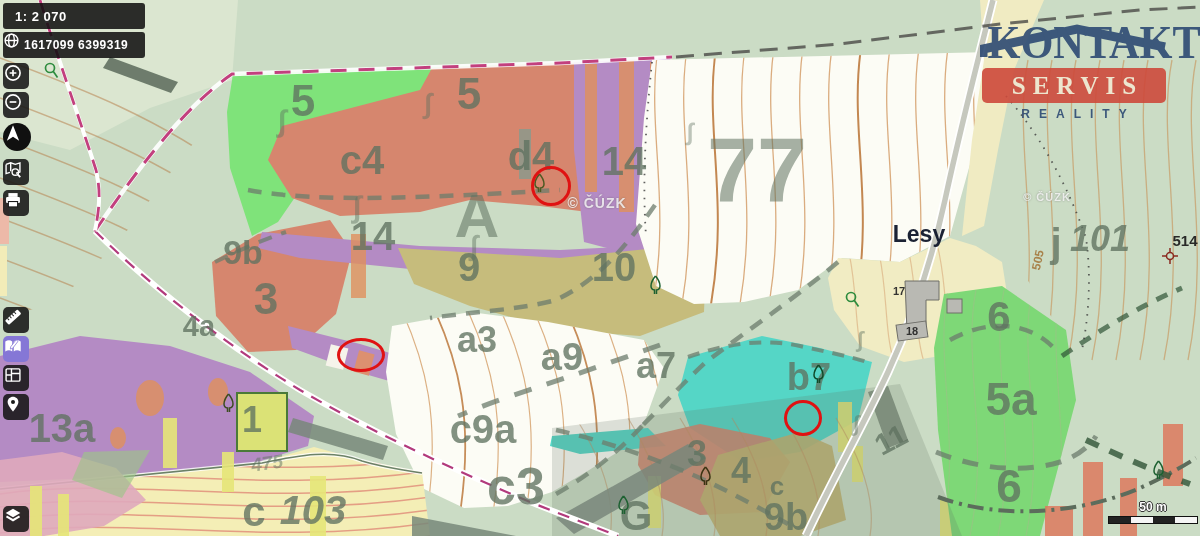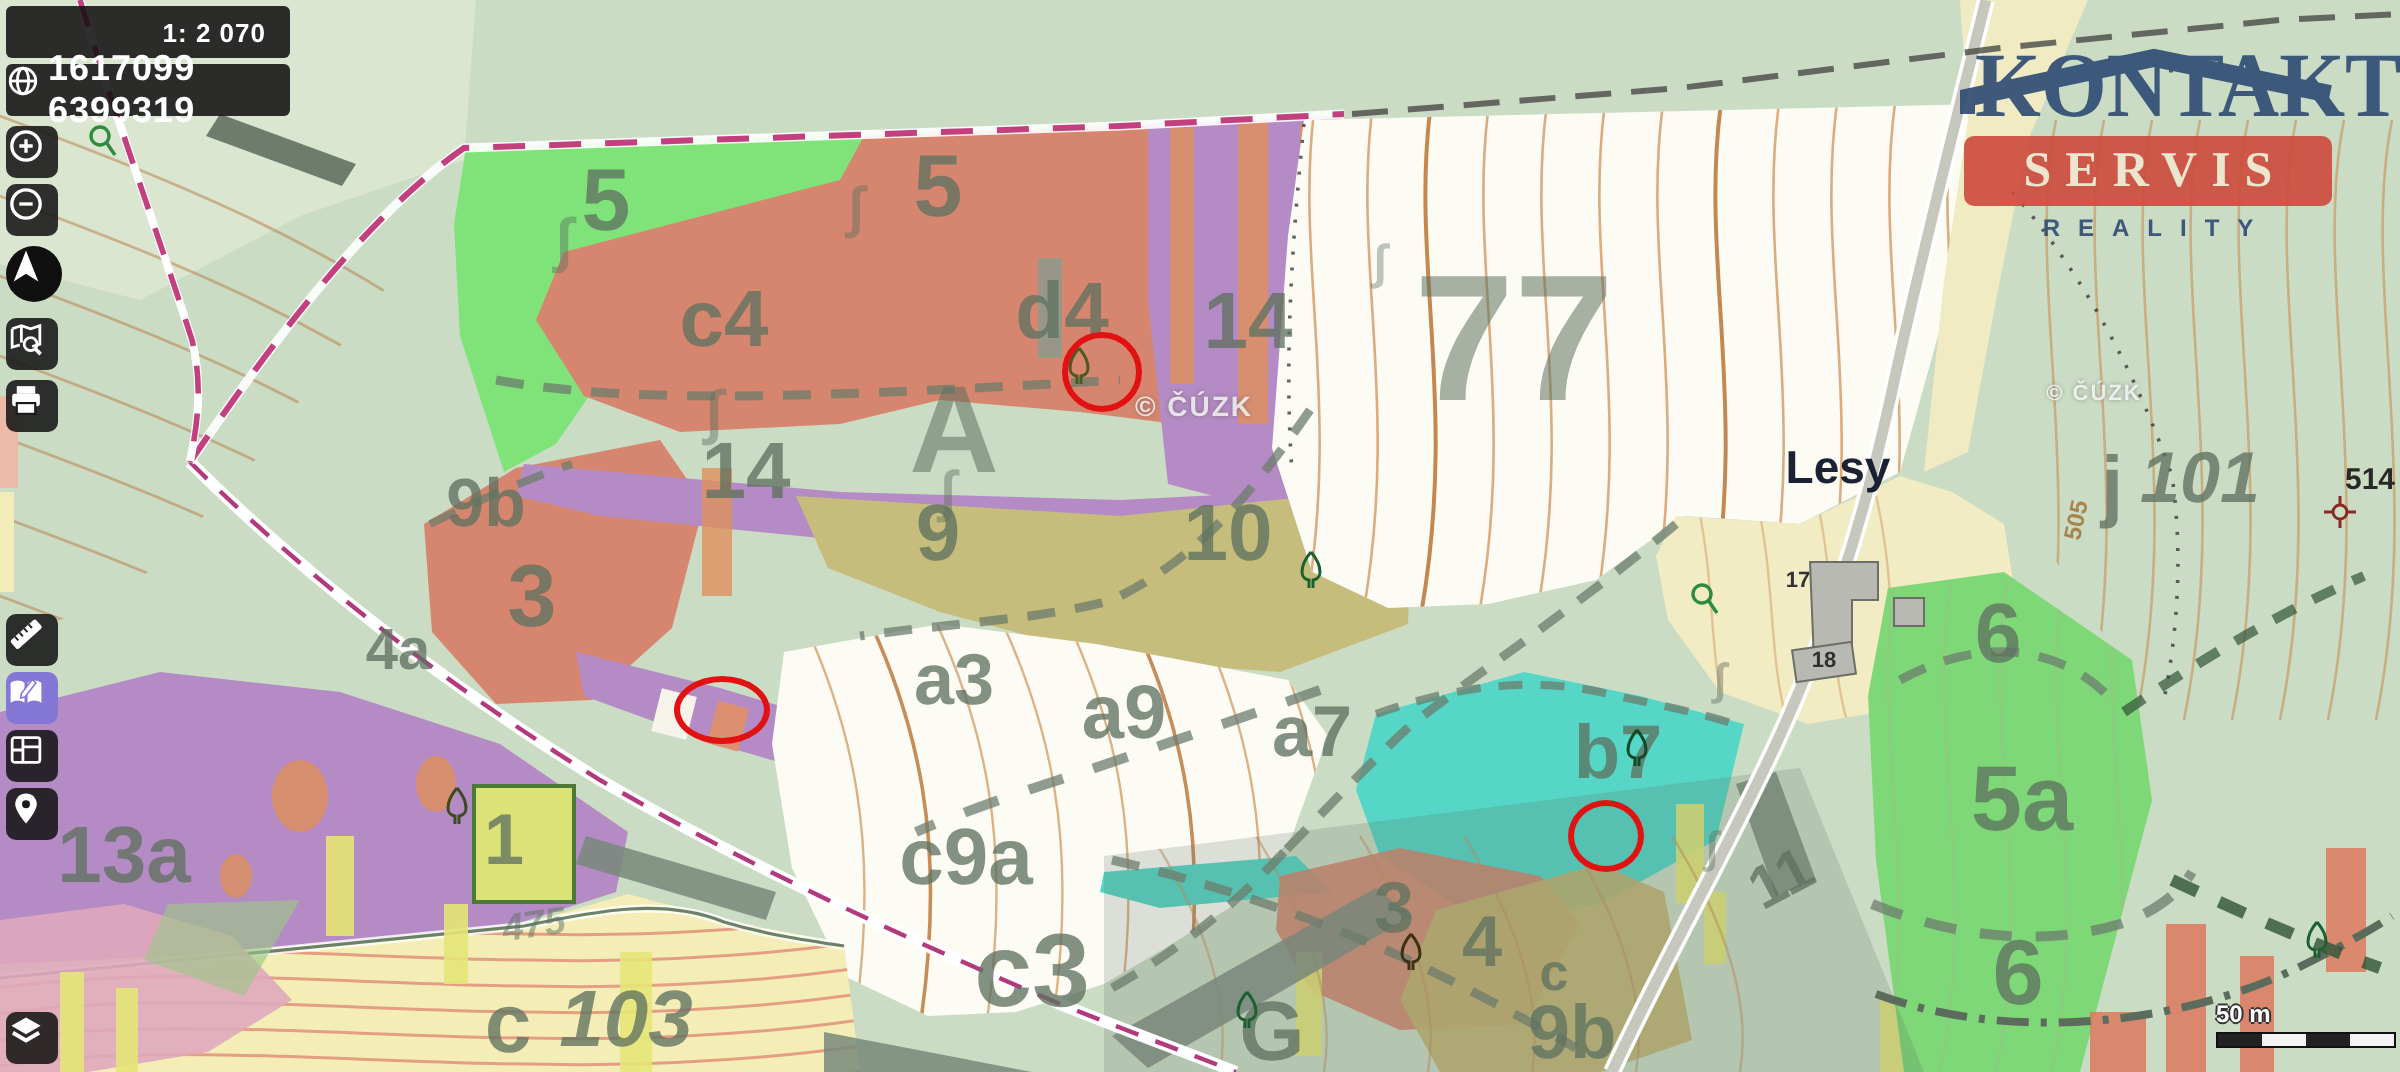--- a/index.html
+++ b/index.html
@@ -9,38 +9,38 @@
   #map-surface{position:absolute;left:0;top:0;width:1200px;height:536px;}
   .map-label{position:absolute;font-weight:700;color:#5f7260;white-space:nowrap;
              line-height:1;pointer-events:none;z-index:5;}
   .map-watermark{position:absolute;transform:translate(-50%,-50%);color:rgba(255,255,255,.78);
              font-weight:700;letter-spacing:1px;text-shadow:0 0 2px rgba(90,90,90,.6);z-index:6;}
   .map-marker{position:absolute;border:3.5px solid #e01212;border-radius:50%;z-index:8;}
   .map-symbol{position:absolute;transform:translate(-50%,-60%);z-index:5;pointer-events:none;}
   
   .chip{position:absolute;left:3px;background:rgba(16,16,16,.87);color:#fff;border-radius:3px;
         display:flex;align-items:center;gap:9px;padding:0 12px;height:26px;
-        font-size:13px;font-weight:700;z-index:20;letter-spacing:.5px;justify-content:flex-end;}
+        font-size:13px;font-weight:700;z-index:20;letter-spacing:.5px;}
   .tb-btn{position:absolute;left:3px;width:26px;height:26px;border-radius:5px;
           background:rgba(22,22,22,.88);display:flex;align-items:center;justify-content:center;
           z-index:20;cursor:pointer;}
   .tb-btn.round{border-radius:50%;width:28px;height:28px;background:#101010;}
   .tb-btn.active{background:#8577d6;}
   
   .logo{position:absolute;left:980px;top:24px;width:188px;z-index:15;opacity:.9;text-align:center;}
   .logo .kon{color:#2d4a73;font-family:"Liberation Serif",serif;font-weight:700;
              font-size:46px;line-height:1;letter-spacing:0px;transform:scaleX(.92);margin-top:-4px;}
   .logo .band{margin:2px auto 0;width:184px;height:35px;background:#ce4a3b;border-radius:5px;
               color:#f1e7d0;font-family:"Liberation Serif",serif;font-weight:700;font-size:25px;
               line-height:35px;letter-spacing:7px;text-indent:7px;}
   .logo .rea{margin-top:4px;color:#2d4a73;font-size:12px;font-weight:700;
              letter-spacing:9px;text-indent:9px;}
   
   .sb-wrap{position:absolute;left:1108px;top:500px;z-index:15;width:90px;}
-  .sb-label{color:#fff;font-size:12px;font-weight:700;text-align:left;
+  .sb-label{color:#fff;font-size:12px;font-weight:700;text-align:center;
             text-shadow:-1px 0 #333,1px 0 #333,0 -1px #333,0 1px #333;}
   .sb-bar{margin-top:2px;height:6px;border:1px solid #111;display:flex;}
   .sb-bar span{flex:1;}
   .sb-bar span:nth-child(odd){background:#222;}
   .sb-bar span:nth-child(even){background:#f5f5f5;}
 </style>
 </head>
 <body>
 
 <div class="stage">
@@ -371,21 +371,21 @@
     <span>1: 2 070</span>
   </div>
   <div class="chip" style="top:32px;width:118px;">
     <span style="display:flex;">
       <svg width="17" height="17" viewBox="0 0 24 24" fill="none" stroke="#fff" stroke-width="2">
         <circle cx="12" cy="12" r="9"></circle>
           <ellipse cx="12" cy="12" rx="4" ry="9"></ellipse>
           <path d="M3 12 H21"></path>
       </svg>
     </span>
-    <span style="font-size:18px;">1617099 6399319</span>
+    <span style="font-size:12px;">1617099 6399319</span>
   </div>
 
   <div class="tb-btn" style="top:63px;">
     <span>
         <svg width="20" height="20" viewBox="0 0 24 24" fill="none" stroke="#fff" stroke-width="2">
           <circle cx="12" cy="12" r="8.5"></circle>
           <path d="M12 8 V16 M8 12 H16"></path>
         </svg>
       </span>
   </div>

